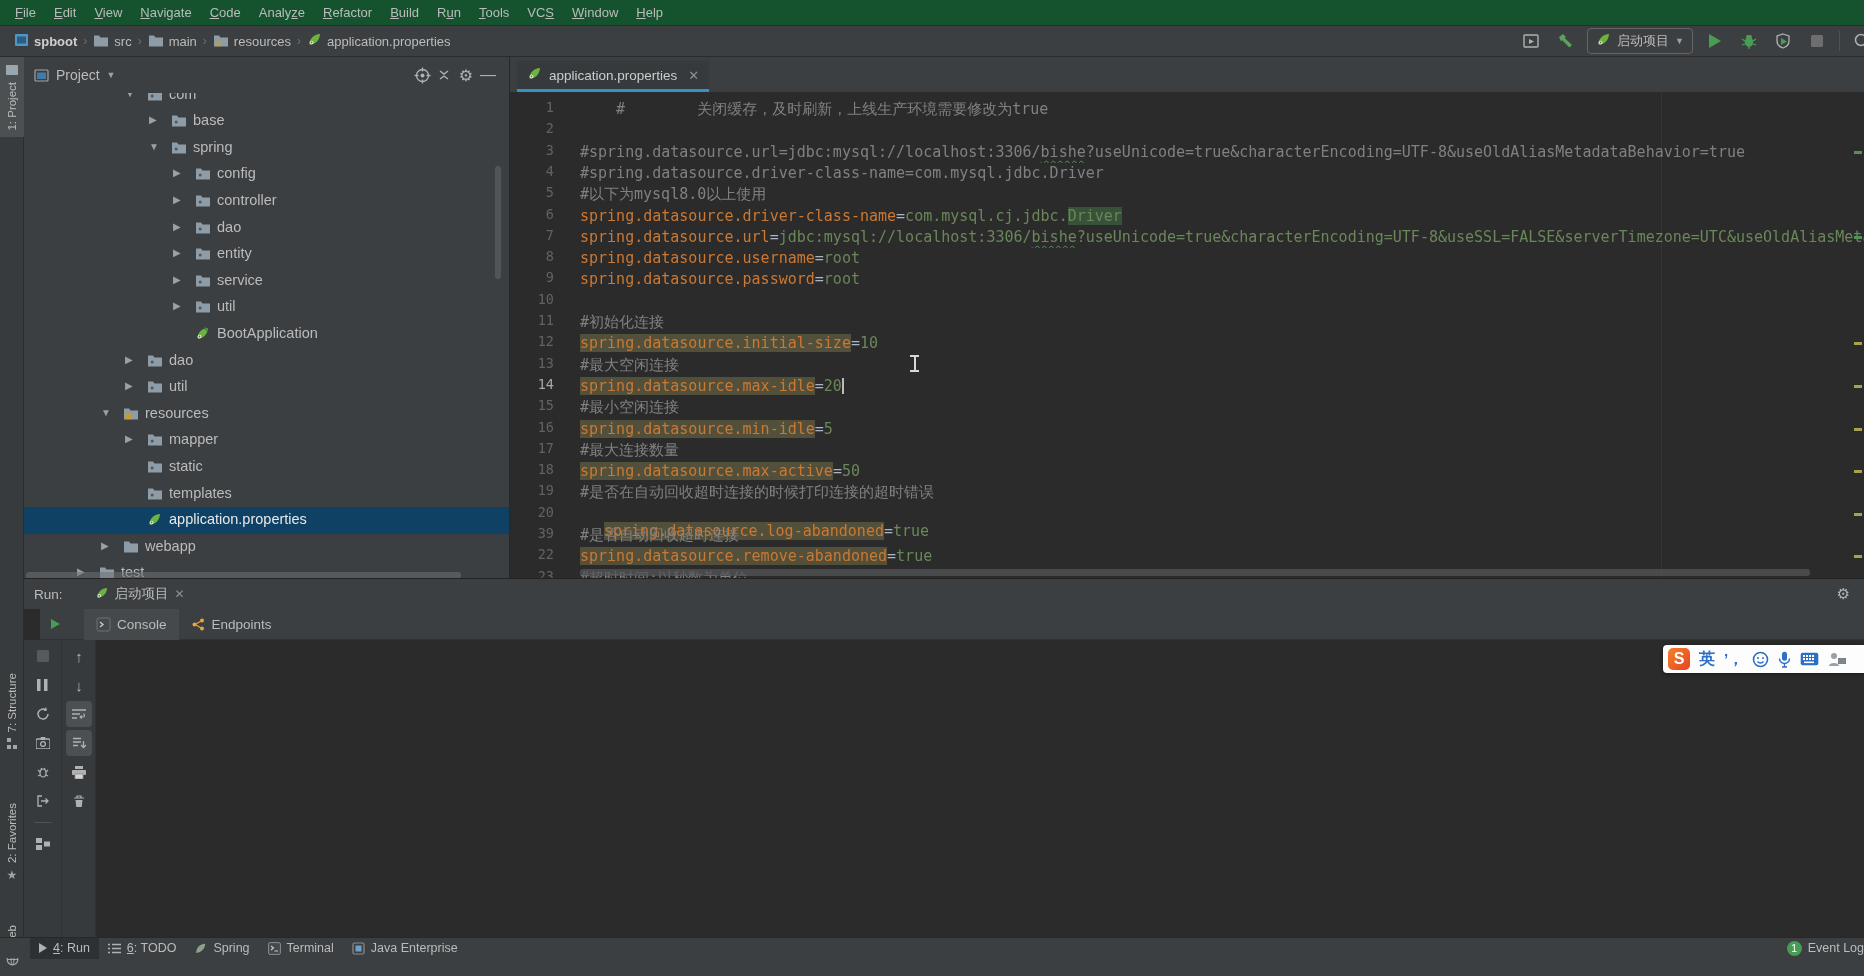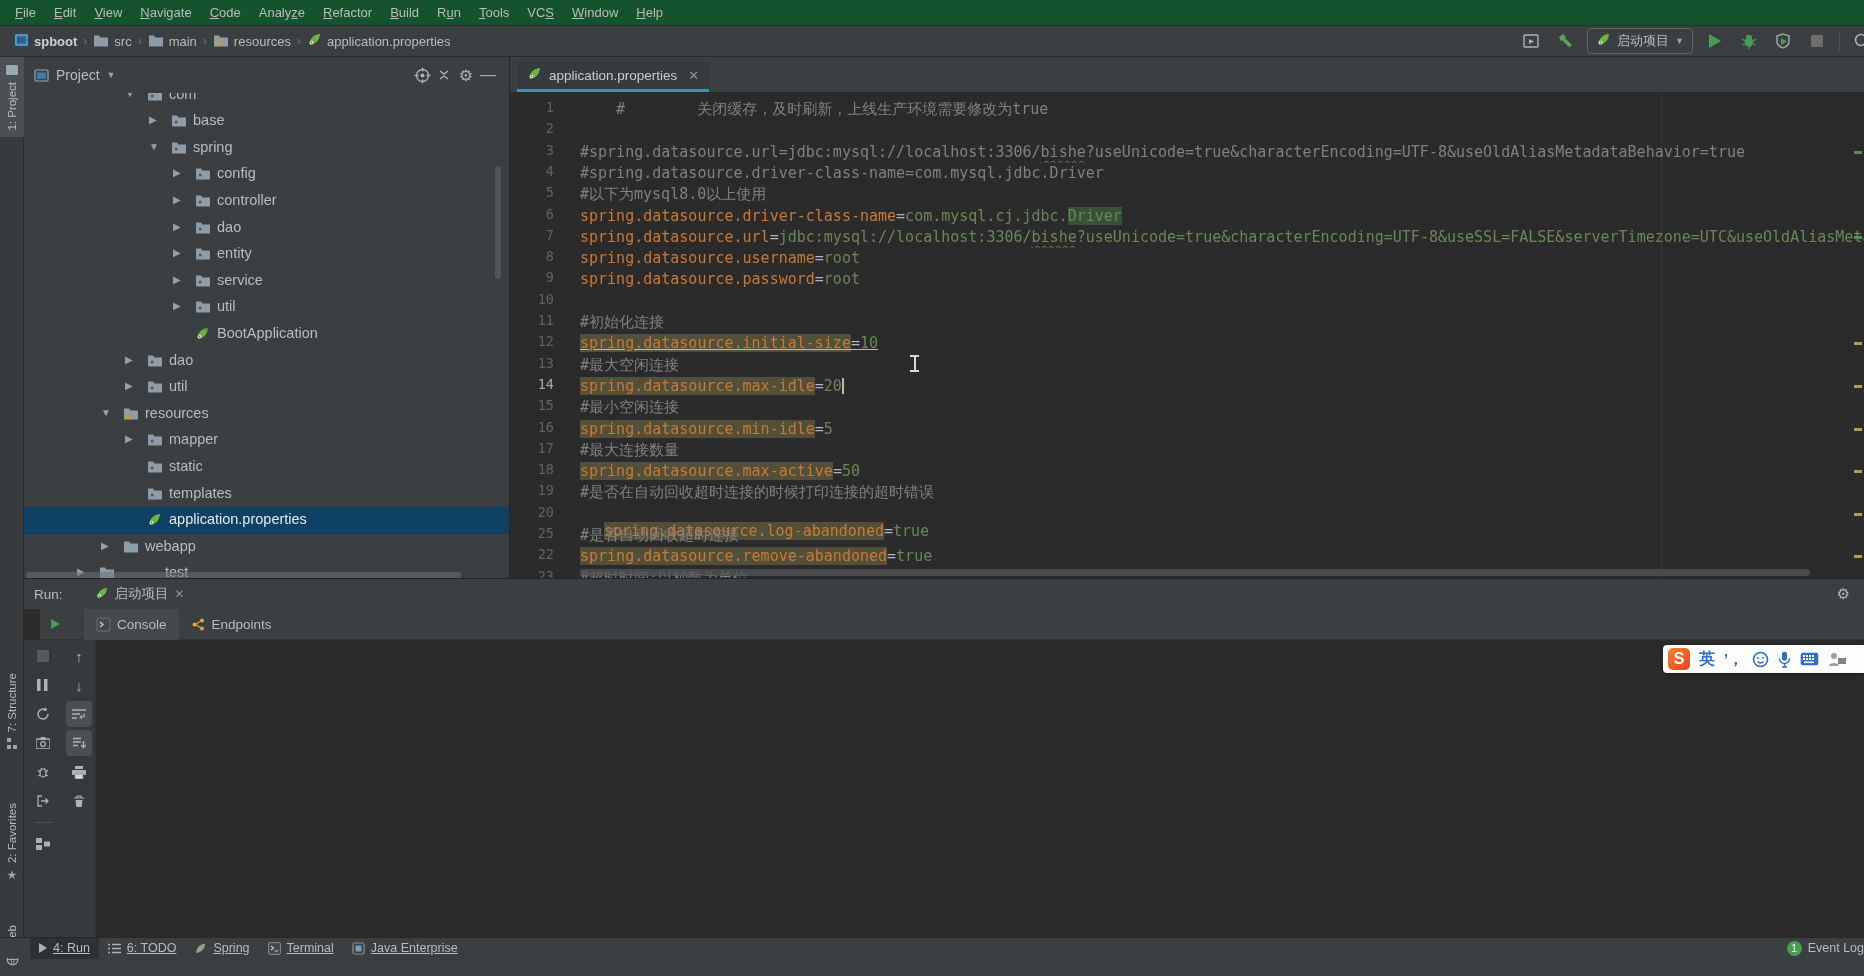--- a/index.html
+++ b/index.html
@@ -112,21 +112,21 @@
     border-radius:4px 0 0 4px; box-shadow:0 1px 4px rgba(0,0,0,.45); display:flex; align-items:center; gap:9px;
     padding-left:5px; overflow:hidden; }
   #ime-logo { width:22px; height:22px; border-radius:5px; background:linear-gradient(135deg,#F4812C,#E8431F);
     color:#fff; font-weight:bold; font-size:16px; display:flex; align-items:center; justify-content:center; }
   #ime-mode { color:#2D6FC4; font-size:16px; font-weight:bold; }
   .ime-ico { color:#2D6FC4; display:flex; align-items:center; }
 
   
   #bottom-bar { position:absolute; left:0; top:937px; right:0; height:21px; background:#3C3F41;
     border-top:1px solid #282828; display:flex; align-items:center; font-size:12.5px; }
-  .bb-btn { display:flex; align-items:center; gap:6px; height:21px; padding:0 9px; color:#BBBBBB;text-decoration:underline; }
+  .bb-btn { display:flex; align-items:center; gap:6px; height:21px; padding:0 9px; color:#BBBBBB; }
   .bb-btn.active { background:#2E3133; }
   .bb-btn u { text-decoration:underline; }
   #event-log { margin-left:auto; display:flex; align-items:center; gap:6px; padding-right:0; color:#BBBBBB; white-space:nowrap; }
   #event-badge { width:15px; height:15px; border-radius:50%; background:#499C54; color:#fff; font-size:10.5px;
     display:flex; align-items:center; justify-content:center; }
   #status-bar { position:absolute; left:0; top:958px; right:0; height:18px; background:#3C3F41;
     display:flex; align-items:center; font-size:12.5px; color:#BBBBBB; overflow:hidden; }
   #status-msg-wrap { display:flex; align-items:center; gap:7px; padding-left:10px; margin-top:8px; }
   #status-right { position:absolute; right:44px; top:8px; display:flex; gap:22px; }
   #status-corner { position:absolute; right:6px; top:6px; width:16px; height:14px; background:#D5D5D5; border-radius:2px; opacity:.8; }
@@ -448,21 +448,21 @@
           <span class="tree-ico" style="left: 99px;"><svg width="16" height="14" viewBox="0 0 16 14">
               <path d="M1 2.5h5l1.5 2H15v9H1z" fill="#8E9CA8"></path>
             </svg></span>
           <span class="tree-lbl" style="left: 121px;">webapp</span>
         </div>
         <div class="tree-row" style="top: 467.4px;">
           <span class="tree-exp" style="left: 53px;">▶</span>
           <span class="tree-ico" style="left: 75px;"><svg width="16" height="14" viewBox="0 0 16 14">
               <path d="M1 2.5h5l1.5 2H15v9H1z" fill="#8E9CA8"></path>
             </svg></span>
-          <span class="tree-lbl" style="left: 97px; margin-left: 44px;">test</span>
+          <span class="tree-lbl" style="left: 97px;">test</span>
         </div>
       </div>
     <div id="tree-vscroll"></div>
     <div id="tree-hscroll"></div>
   </div>
 
   <div id="editor-tabbar">
     <div id="editor-tab">
       <span>
         <svg width="15" height="15" viewBox="0 0 16 16">
@@ -492,37 +492,37 @@
         <div class="lnum" style="top: 219px;">11</div>
         <div class="lnum" style="top: 240.3px;">12</div>
         <div class="lnum" style="top: 261.6px;">13</div>
         <div class="lnum cur" style="top: 282.9px;">14</div>
         <div class="lnum" style="top: 304.2px;">15</div>
         <div class="lnum" style="top: 325.5px;">16</div>
         <div class="lnum" style="top: 346.8px;">17</div>
         <div class="lnum" style="top: 368.1px;">18</div>
         <div class="lnum" style="top: 389.4px;">19</div>
         <div class="lnum" style="top: 410.7px;">20</div>
-        <div class="lnum" style="top: 432px;">25</div>
+        <div class="lnum" style="top: 432px;">39</div>
         <div class="lnum" style="top: 453.3px;">22</div>
         <div class="lnum" style="top: 474.6px;">23</div>
       </div>
     <div id="code-lines">
         <div class="code-line" style="top: 6px; margin-left: 36px;"><span class="s-c">#        关闭缓存，及时刷新，上线生产环境需要修改为true</span></div>
         <div class="code-line" style="top: 27.3px;"></div>
         <div class="code-line" style="top: 48.6px;"><span class="s-c">#spring.datasource.url=jdbc:mysql://localhost:3306/</span><span class="s-ct">bishe</span><span class="s-c">?useUnicode=true&amp;characterEncoding=UTF-8&amp;useOldAliasMetadataBehavior=true</span></div>
         <div class="code-line" style="top: 69.9px;"><span class="s-c">#spring.datasource.driver-class-name=com.mysql.jdbc.Driver</span></div>
         <div class="code-line" style="top: 91.2px;"><span class="s-c">#以下为mysql8.0以上使用</span></div>
         <div class="code-line" style="top: 112.5px;"><span class="s-k">spring.datasource.driver-class-name</span><span class="s-eq">=</span><span class="s-v">com.mysql.cj.jdbc.</span><span class="s-vf">Driver</span></div>
         <div class="code-line" style="top: 133.8px;"><span class="s-k">spring.datasource.url</span><span class="s-eq">=</span><span class="s-v">jdbc:mysql://localhost:3306/</span><span class="s-vt">bishe</span><span class="s-v">?useUnicode=true&amp;characterEncoding=UTF-8&amp;useSSL=FALSE&amp;serverTimezone=UTC&amp;useOldAliasMeta</span></div>
         <div class="code-line" style="top: 155.1px;"><span class="s-k">spring.datasource.username</span><span class="s-eq">=</span><span class="s-v">root</span></div>
         <div class="code-line" style="top: 176.4px;"><span class="s-k">spring.datasource.password</span><span class="s-eq">=</span><span class="s-v">root</span></div>
         <div class="code-line" style="top: 197.7px;"></div>
         <div class="code-line" style="top: 219px;"><span class="s-c">#初始化连接</span></div>
-        <div class="code-line" style="top: 240.3px; text-decoration: underline;"><span class="s-kw">spring.datasource.initial-size</span><span class="s-eq">=</span><span class="s-v">10</span></div>
+        <div class="code-line" style="top: 240.3px;"><span class="s-kw">spring.datasource.initial-size</span><span class="s-eq">=</span><span class="s-v">10</span></div>
         <div class="code-line" style="top: 261.6px;"><span class="s-c">#最大空闲连接</span></div>
         <div class="code-line" style="top: 282.9px;"><span class="s-kw">spring.datasource.max-idle</span><span class="s-eq">=</span><span class="s-v">20</span><span class="s-caret"></span></div>
         <div class="code-line" style="top: 304.2px;"><span class="s-c">#最小空闲连接</span></div>
         <div class="code-line" style="top: 325.5px;"><span class="s-kw">spring.datasource.min-idle</span><span class="s-eq">=</span><span class="s-v">5</span></div>
         <div class="code-line" style="top: 346.8px;"><span class="s-c">#最大连接数量</span></div>
         <div class="code-line" style="top: 368.1px;"><span class="s-kw">spring.datasource.max-active</span><span class="s-eq">=</span><span class="s-v">50</span></div>
         <div class="code-line" style="top: 389.4px;"><span class="s-c">#是否在自动回收超时连接的时候打印连接的超时错误</span></div>
         <div class="code-line" style="top: 428px; padding-left: 24px;"><span class="s-kw">spring.datasource.log-abandoned</span><span class="s-eq">=</span><span class="s-v">true</span></div>
         <div class="code-line" style="top: 432px;"><span class="s-c">#是否自动回收超时连接</span></div>
         <div class="code-line" style="top: 453.3px;"><span class="s-kw">spring.datasource.remove-abandoned</span><span class="s-eq">=</span><span class="s-v">true</span></div>

